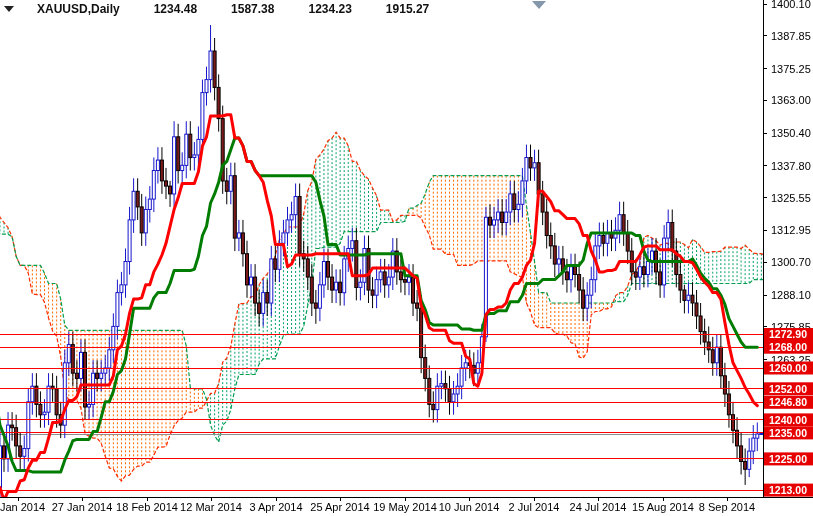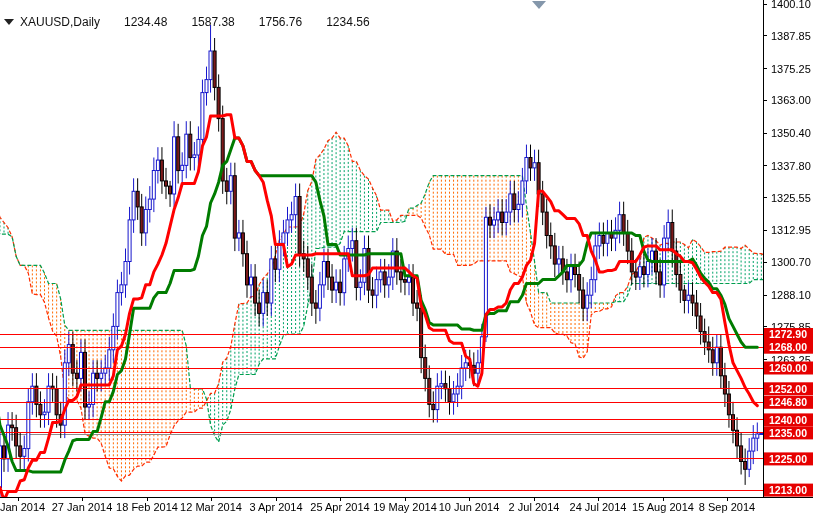--- a/index.html
+++ b/index.html
@@ -1,26 +1,26 @@
 <!DOCTYPE html>
 <html><head>
 <meta charset="utf-8">
 <style>
   html,body{margin:0;padding:0;background:#fff;}
   #stage{position:relative;width:813px;height:516px;background:#fff;overflow:hidden;
          font-family:"Liberation Sans",sans-serif;}
   #chart-svg{position:absolute;left:0;top:0;}
-  #header{position:absolute;left:4px;top:15px;display:flex;align-items:center;gap:4px;
-          font-size:12px;font-weight:400;color:#111;white-space:pre;}
+  #header{position:absolute;left:4px;top:2px;display:flex;align-items:center;gap:21px;
+          font-size:12px;font-weight:700;color:#111;white-space:pre;}
   #tri{width:0;height:0;border-left:5px solid transparent;border-right:5px solid transparent;
        border-top:6px solid #222;margin-right:2px;}
   #shift-marker{position:absolute;top:1px;width:0;height:0;
        border-left:7px solid transparent;border-right:7px solid transparent;
        border-top:8px solid #8497ab;}
-  .hs{margin-left:20px;}
+  .hs{margin-left:13px;}
 </style>
 </head>
 <body>
 
 <div id="stage">
   <svg id="chart-svg" width="813" height="516" xmlns="http://www.w3.org/2000/svg">
       <defs>
         <clipPath id="plotclip">
           <rect x="0" y="0" width="763" height="497"></rect>
         </clipPath>
@@ -692,18 +692,18 @@
         <rect x="764" y="483.6" width="49" height="13" fill="#e60000"></rect>
         <text x="788" y="493.9" font-family="&quot;Liberation Sans&quot;,sans-serif" font-size="10.5px" fill="#ffffff" font-weight="bold" text-anchor="middle">1213.00</text>
       </g>
     </svg>
 
   <div id="header">
     <span id="tri"></span>
     <span>XAUUSD,Daily</span>
     <span class="hs">1234.48</span>
     <span class="hs">1587.38</span>
-    <span class="hs">1756.76</span>
-    <span class="hs">1234.56</span>
+    <span class="hs">1234.23</span>
+    <span class="hs">1915.27</span>
   </div>
 
   <div id="shift-marker" style="left: 532px;"></div>
 </div>
 
 </body></html>

